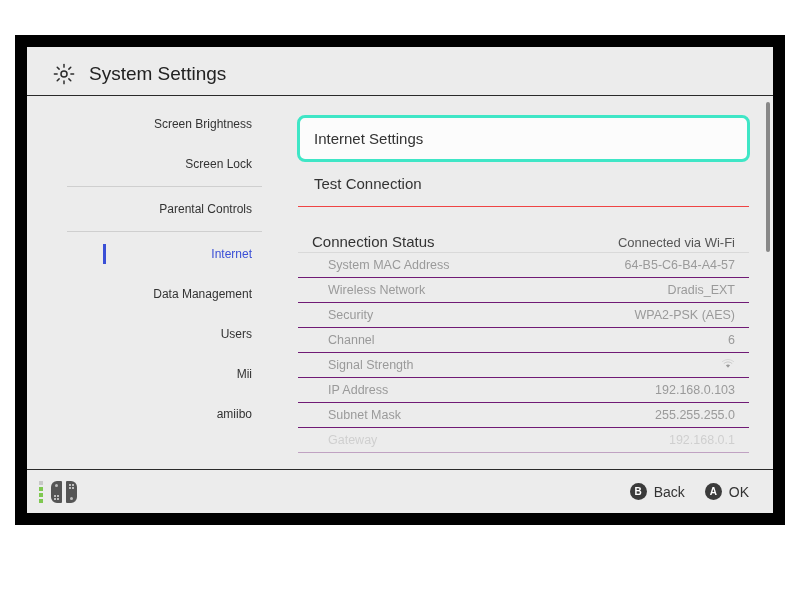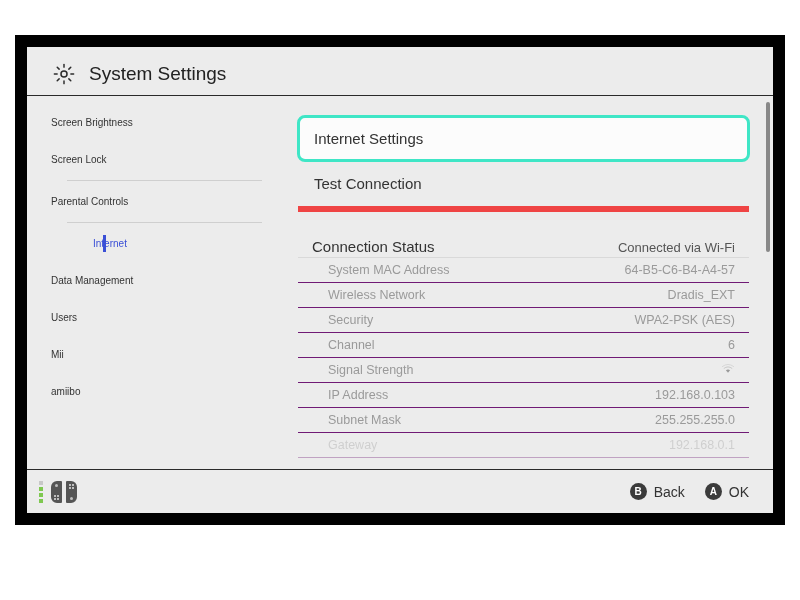--- a/index.html
+++ b/index.html
@@ -31,36 +31,37 @@
   .scrollbar-right {
     position: absolute; right: 3px; top: 6px; width: 4px; height: 150px;
     background: #888; border-radius: 2px;
   }
   
   .sidebar {
     width: 235px; padding-top: 8px; overflow: hidden;
     display: flex; flex-direction: column;
   }
   .side-item {
-    font-size: 10px; color: #333; padding: 13px 10px 13px 24px;
+    font-size: 12px; color: #333; padding: 13px 10px 13px 60px;
     position: relative;
+    text-align: right;
   }
   .side-item.selected { color: #3a4fd6; margin-left: 42px; }
   .side-item.selected::before {
     content: ""; position: absolute; left: 34px; top: 10px; bottom: 10px;
     width: 3px; background: #3a4fd6;
   }
   .side-div {
     height: 1px; background: #cfcfcf; margin: 2px 0 2px 40px;
   }
   
   .main { flex: 1; padding: 20px 24px 0 36px; overflow: hidden; }
   .opt {
     font-size: 15px; color: #333; padding: 14px 16px;
-    border-bottom: 6px solid #ef4444;
+    border-bottom: 1px solid #ef4444;
   }
   .opt.highlighted {
     background: #fcfcfc;
     outline: 3px solid #3fe6c6;
     outline-offset: -2px;
     border-bottom: none;
     border-radius: 7px;
   }
   .spacer { height: 14px; }
   .status-head {

